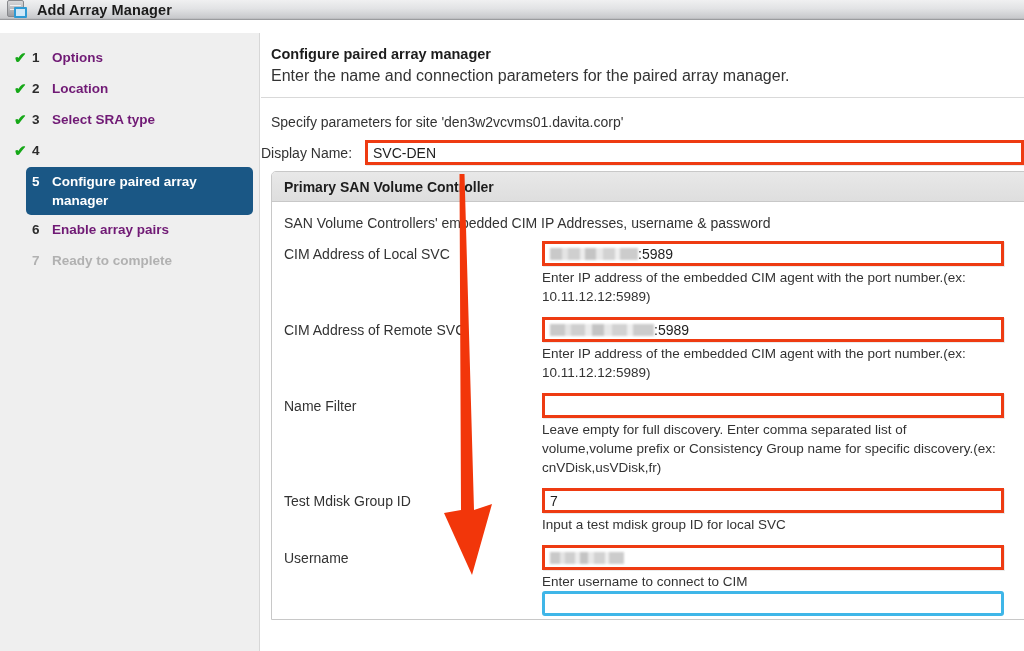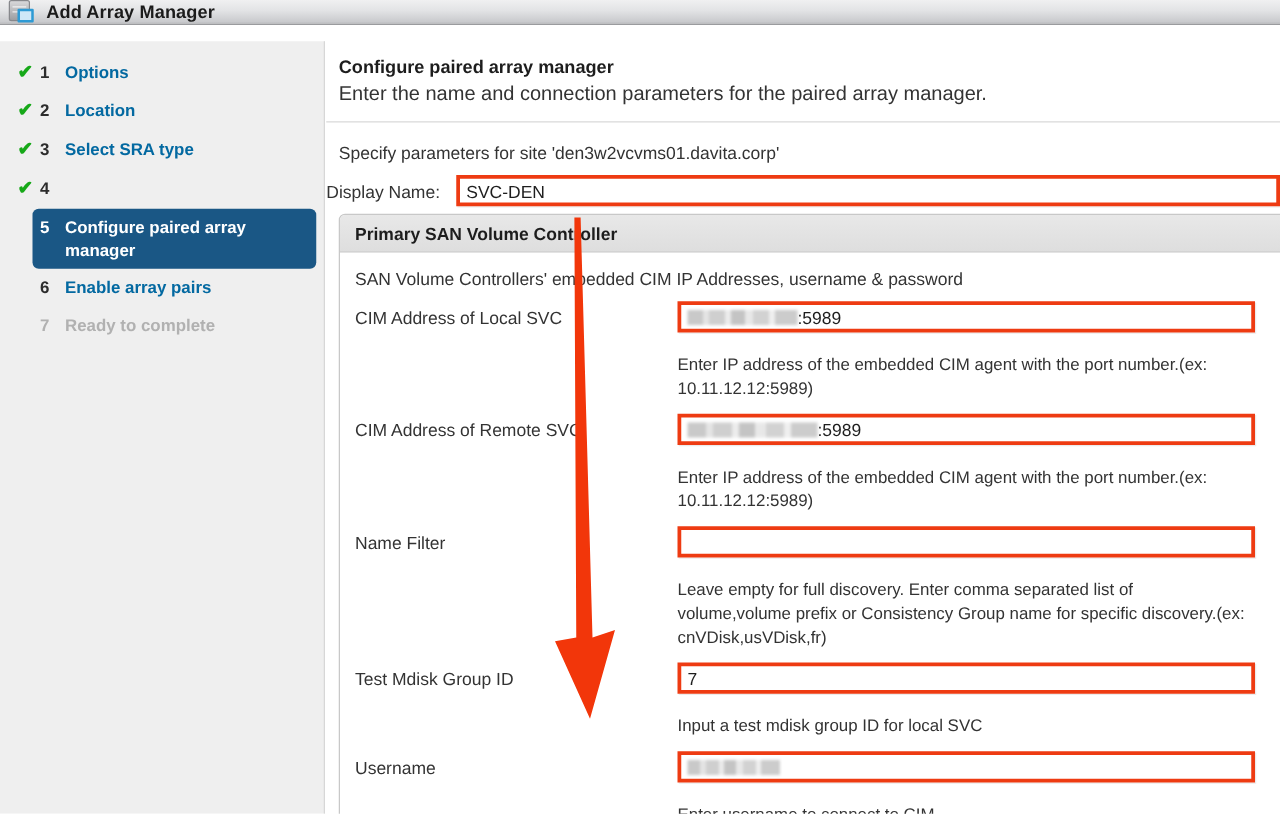--- a/index.html
+++ b/index.html
@@ -87,21 +87,21 @@
   }
   .step .num {
     flex: 0 0 auto;
     width: 16px;
     font-size: 13.5px; font-weight: bold;
     color: #2c2c2c;
     line-height: 19px;
   }
   .step .label {
     font-size: 13.5px; font-weight: bold;
-    color: #0369a1;
+    color: #701a75;
     line-height: 19px;
     padding-left: 4px;
   }
   .step.active {
     background: #1a5785;
     border-radius: 5px;
     margin-left: 26px;
     margin-right: 6px;
     padding-left: 6px;
   }
@@ -198,21 +198,21 @@
     width: 258px;
     font-size: 14px; color: #333333;
     line-height: 18px;
     padding-top: 4px;
   }
   .field .fcol { flex: 1 1 auto; min-width: 0; }
   .field .redbox { width: 462px; }
   .field .hint {
     font-size: 13.5px; color: #333333;
     line-height: 19px;
-    margin-top: 16px;
+    margin-top: 2px;
     width: 458px;
   }
   .fieldspacer { height: 8px; }
 
   
   .redact {
     display: inline-block;
     height: 12px;
     background:
       linear-gradient(to right,

